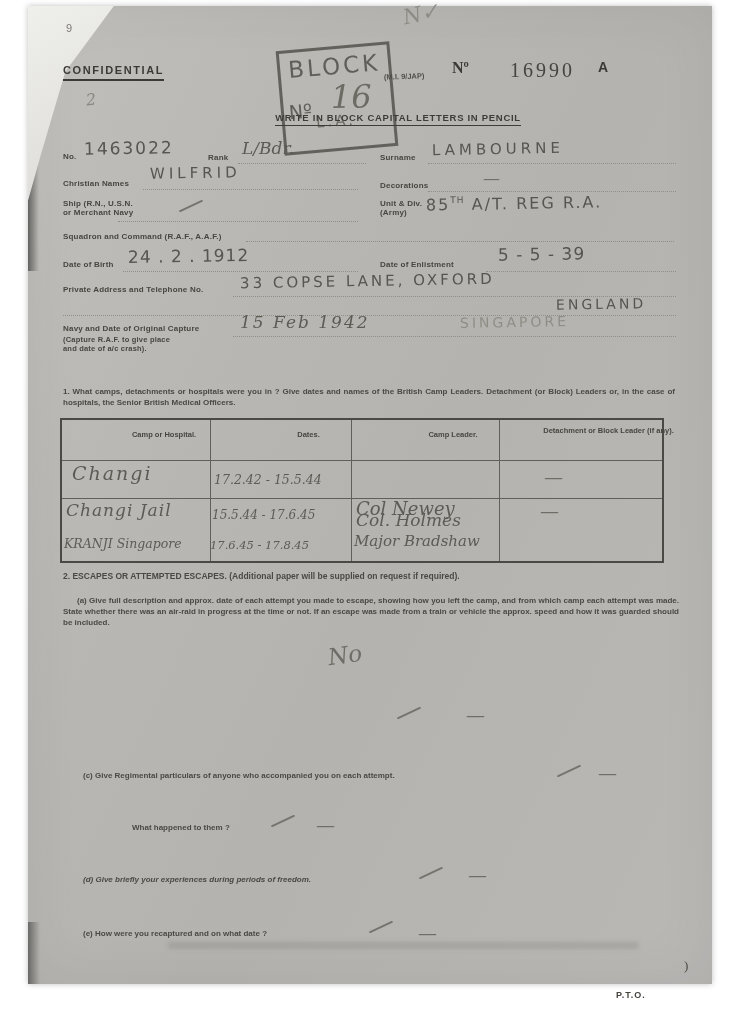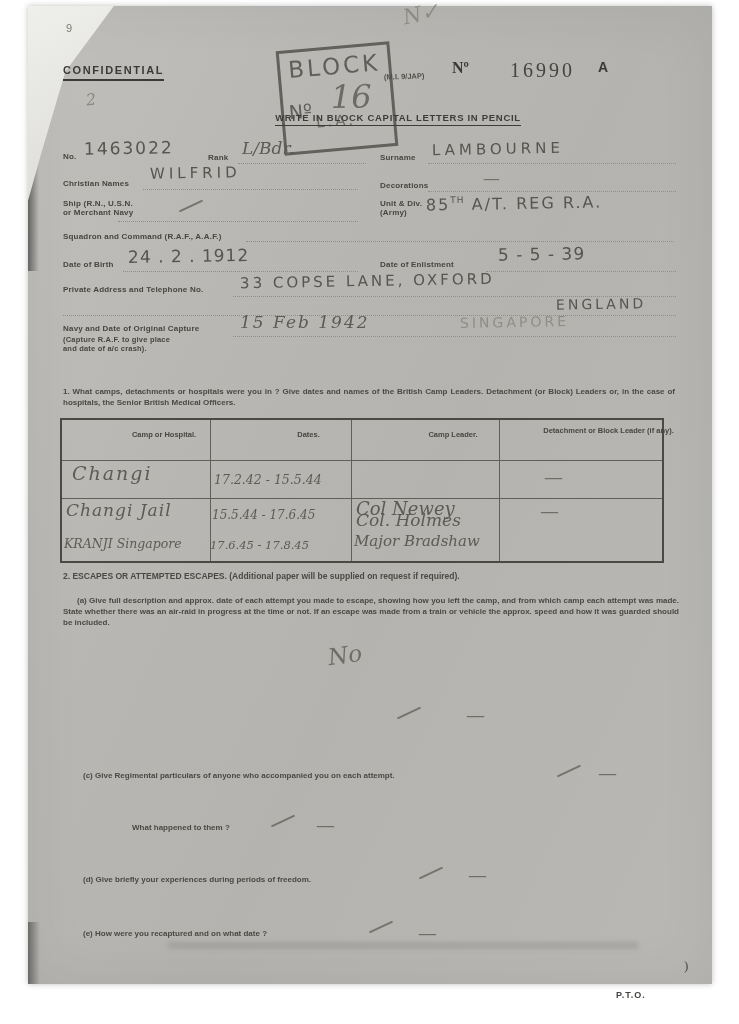--- a/index.html
+++ b/index.html
@@ -155,21 +155,21 @@
   <div class="abs pencil-dash" style="left:438px;top:698px;font-size:19px;">—</div>
 
   <div class="abs para" style="left:55px;top:764px;width:480px;">(c)   Give Regimental particulars of anyone who accompanied you on each attempt.</div>
   <div class="abs tickstroke" style="left:528px;top:764px;"></div>
   <div class="abs pencil-dash" style="left:570px;top:756px;font-size:19px;">—</div>
 
   <div class="abs para" style="left:72px;top:816px;width:200px;margin-left:32px;">What happened to them ?</div>
   <div class="abs tickstroke" style="left:242px;top:814px;"></div>
   <div class="abs pencil-dash" style="left:288px;top:808px;font-size:19px;">—</div>
 
-  <div class="abs para" style="left:55px;top:868px;width:380px;">(d)   Give briefly your experiences during periods of freedom.</div>
+  <div class="abs para" style="left:55px;top:868px;width:380px;font-style:italic;">(d)   Give briefly your experiences during periods of freedom.</div>
   <div class="abs tickstroke" style="left:390px;top:866px;"></div>
   <div class="abs pencil-dash" style="left:440px;top:858px;font-size:19px;">—</div>
 
   <div class="abs para" style="left:55px;top:922px;width:340px;">(e)   How were you recaptured and on what date ?</div>
   <div class="abs tickstroke" style="left:340px;top:920px;"></div>
   <div class="abs pencil-dash" style="left:390px;top:916px;font-size:19px;">—</div>
 
   <div class="abs ghost-band"></div>
 
   <div class="abs" style="left:588px;top:984px;font-size:9px;font-weight:bold;letter-spacing:1px;color:#45443f;">P.T.O.</div>

